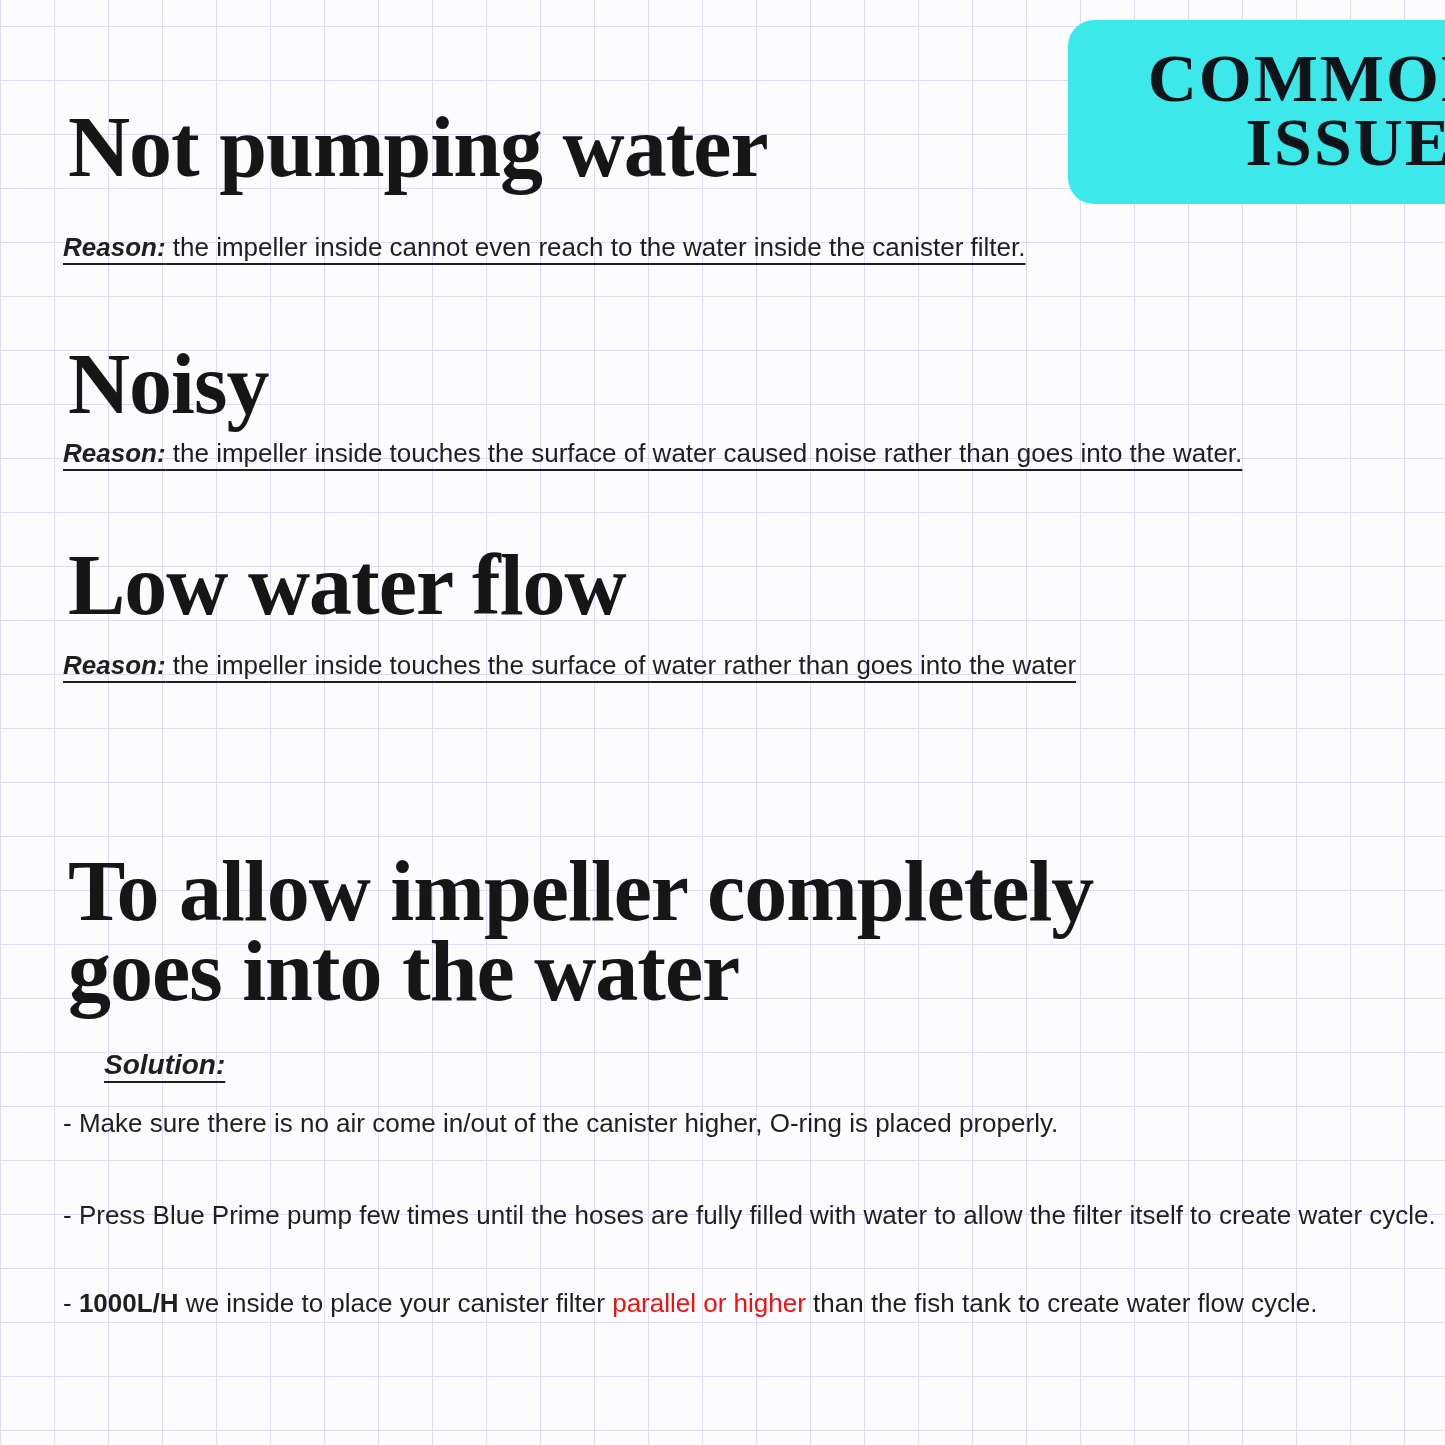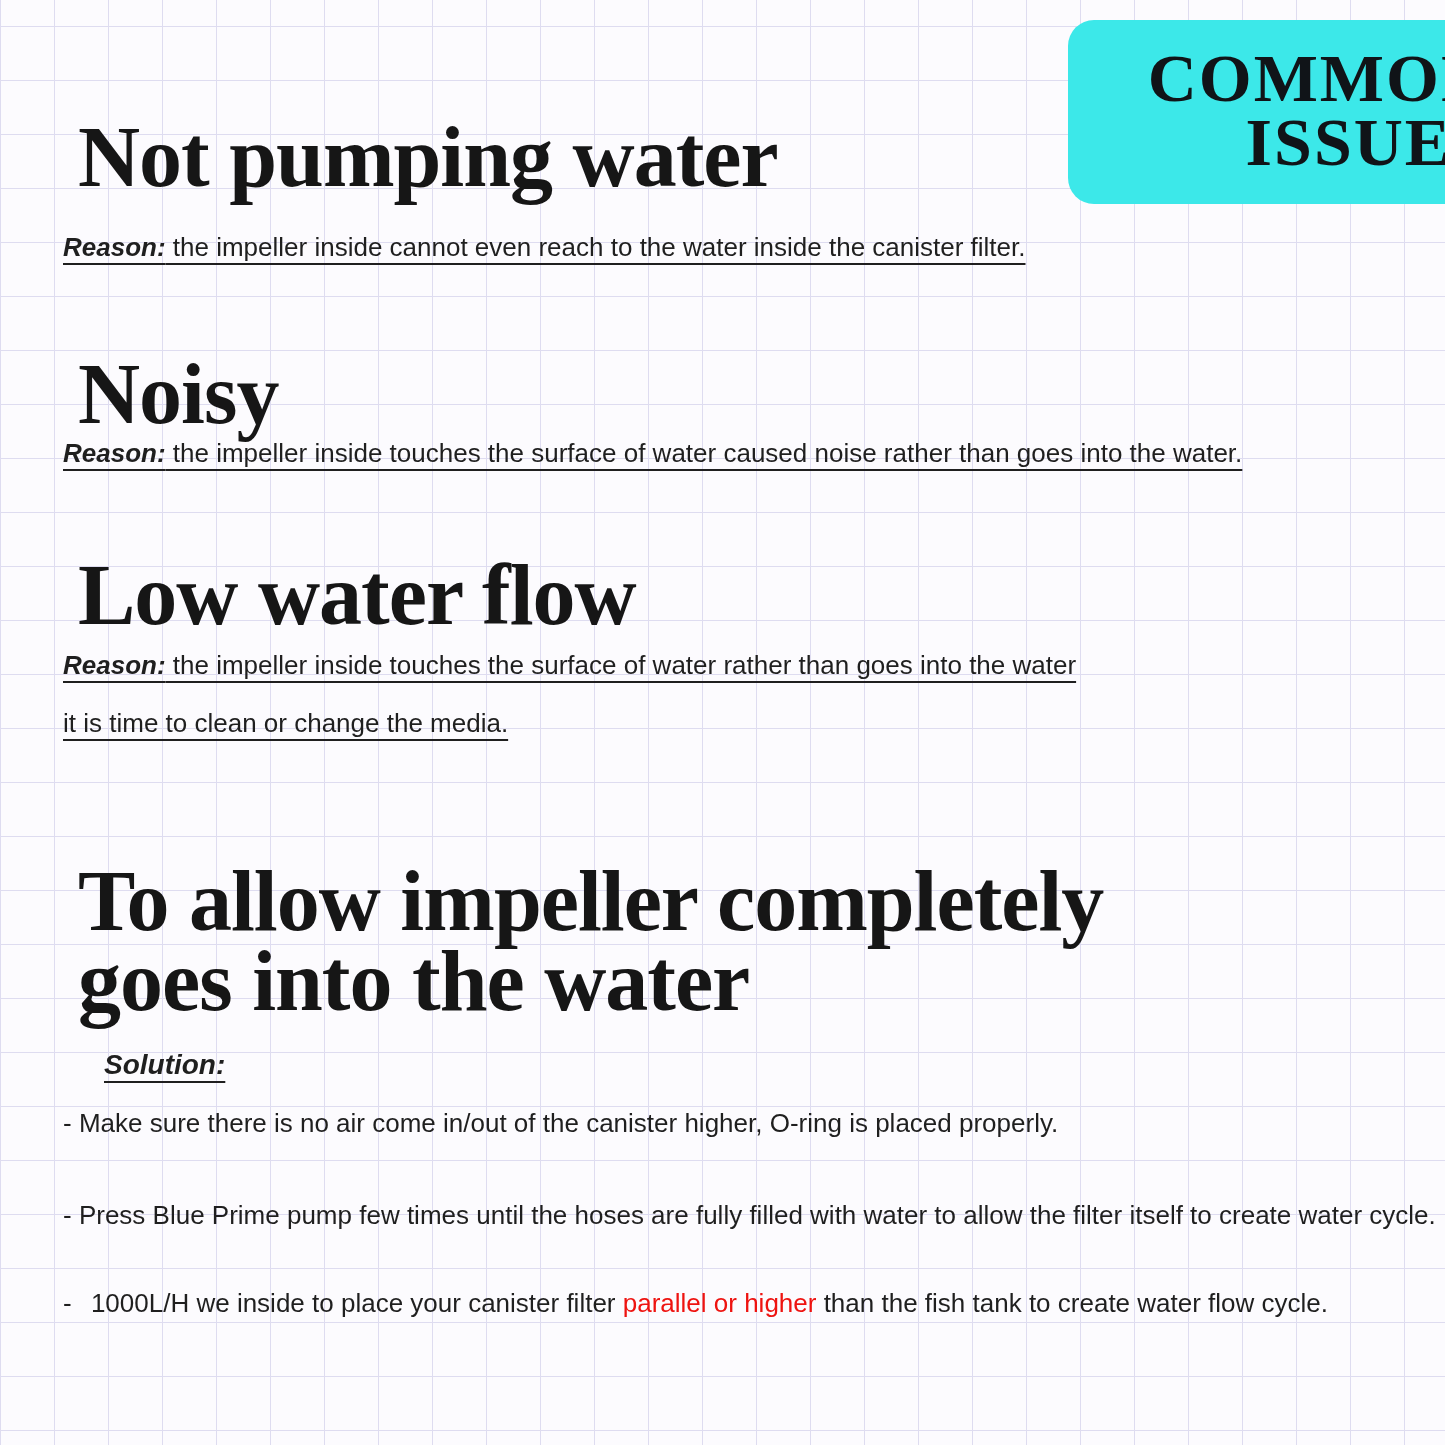--- a/index.html
+++ b/index.html
@@ -13,21 +13,21 @@
     overflow: hidden;
     color: #1b1b1b;
     background:
       linear-gradient(to right, #dedcf0 1px, transparent 1px) 0 0 / 54px 54px repeat,
       linear-gradient(to bottom, #dedcf0 1px, transparent 1px) 0 26px / 54px 54px repeat,
       #fcfbfe;
     font-family: "Liberation Sans", sans-serif;
   }
   .abs { position: absolute; left: 63px; }
   .heading {
-    margin: 15px;
+    margin: 5px;
     font-family: "Liberation Serif", serif;
     font-weight: bold;
     font-size: 86px;
     line-height: 80px;
     letter-spacing: -1px;
     color: #161616;
     white-space: nowrap;
   }
   .heading-multiline { white-space: normal; width: 1100px; }
   .body-line {
@@ -41,21 +41,21 @@
     text-decoration: underline;
     text-decoration-thickness: 2px;
     text-underline-offset: 7px;
     text-decoration-color: #1f1f1f;
   }
   .lbl {
     font-weight: bold;
     font-style: italic;
   }
   .solution-line { font-size: 28px; margin-left: 41px; }
-  .bold-txt { font-weight: normal; margin-left: 12px; }
+  .bold-txt { font-weight: bold; }
   .red-txt { font-weight: normal; text-align: center; }
   .badge {
     position: absolute;
     top: 20px;
     left: 1068px;
     width: 448px;
     height: 184px;
     border-radius: 26px;
     box-sizing: border-box;
     padding: 26px 24px 0 0;
@@ -86,21 +86,20 @@
   <p class="abs body-line" style="top:230px"><span class="u"><span class="lbl">Reason:</span><span> the impeller inside cannot even reach to the water inside the canister filter.</span></span></p>
 
   <h1 class="abs heading" style="top:339px">Noisy</h1>
 
   <p class="abs body-line" style="top:436px"><span class="u"><span class="lbl">Reason:</span><span> the impeller inside touches the surface of water caused noise rather than goes into the water.</span></span></p>
 
   <h1 class="abs heading" style="top:540px">Low water flow</h1>
 
   <p class="abs body-line" style="top:648px"><span class="u"><span class="lbl">Reason:</span><span> the impeller inside touches the surface of water rather than goes into the water</span></span></p>
 
-  <p class="abs body-line" style="top:706px"><span class="u">it is time to clean or change the media.</span></p>
 
   <h1 class="abs heading heading-multiline" style="top:846px"><span>To allow impeller completely</span><br><span>goes into the water</span></h1>
 
   <p class="abs body-line solution-line" style="top:1048px"><span class="u lbl">Solution:</span></p>
 
   <p class="abs body-line" style="top:1106px">- Make sure there is no air come in/out of the canister higher, O-ring is placed properly.</p>
 
 
   <p class="abs body-line" style="top:1198px">- Press Blue Prime pump few times until the hoses are fully filled with water to allow the filter itself to create water cycle.</p>
 

